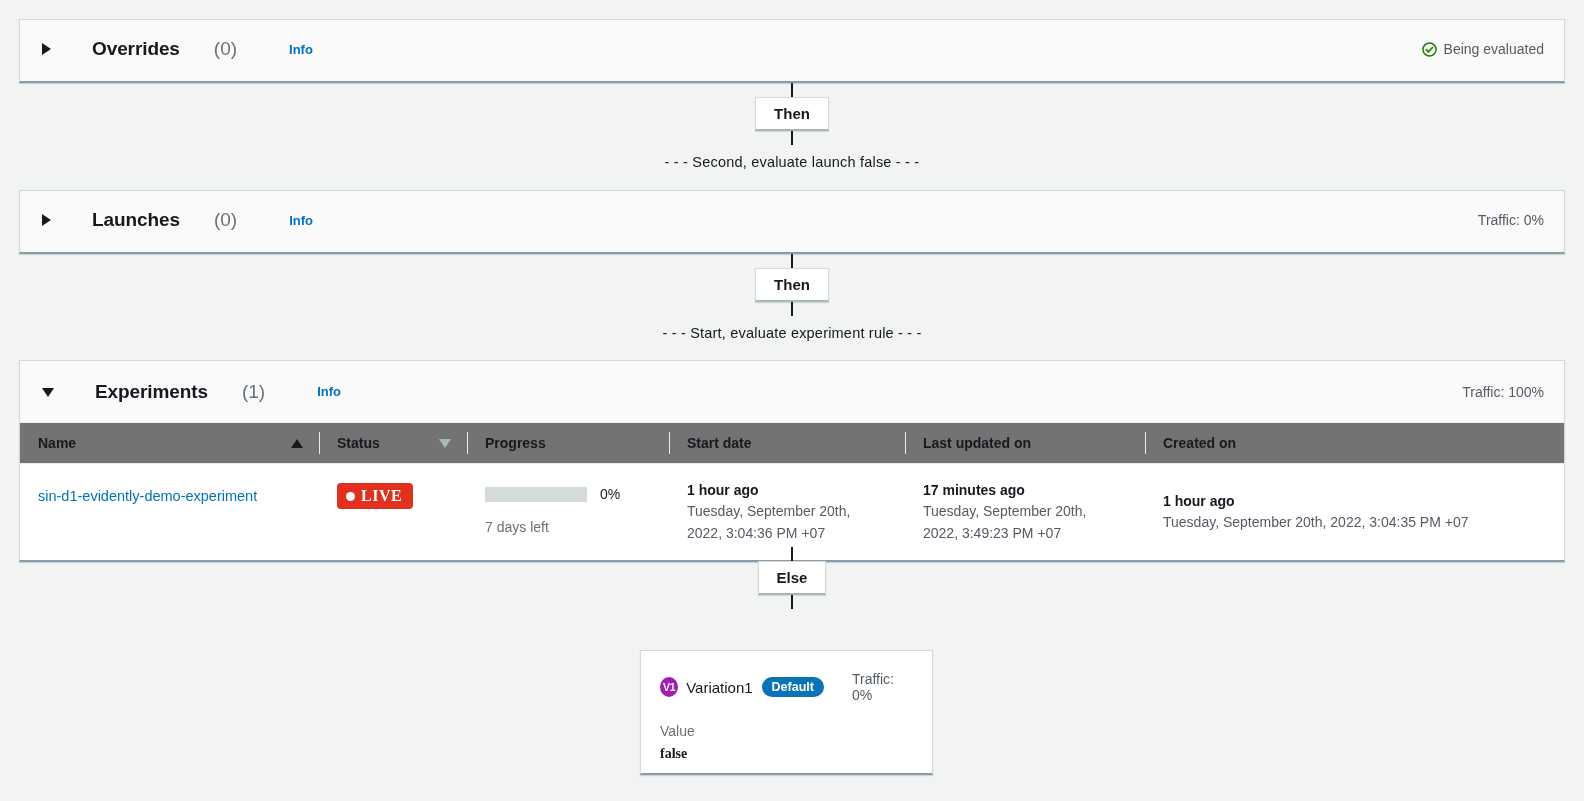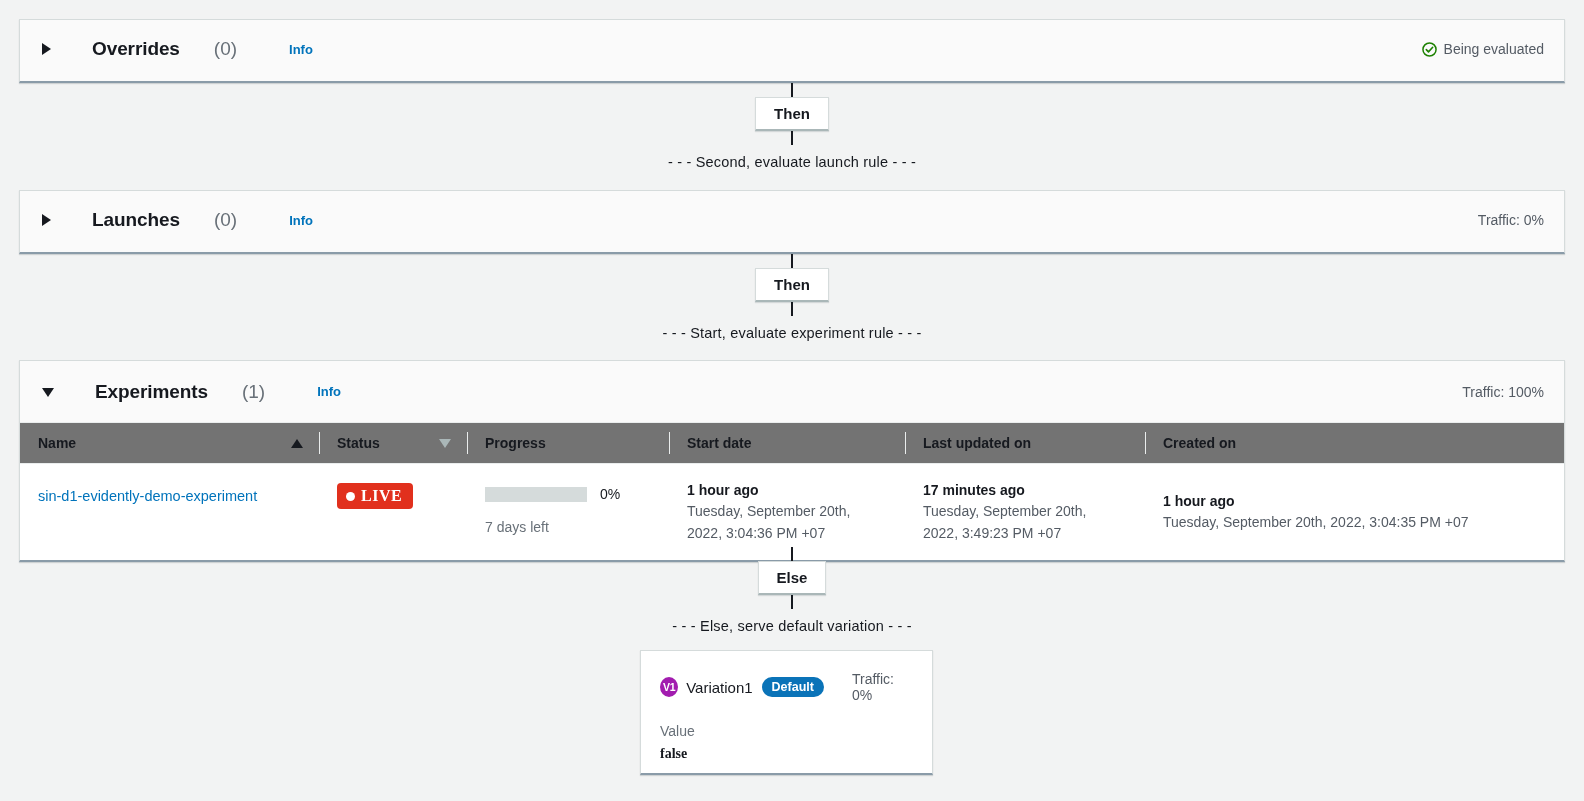--- a/index.html
+++ b/index.html
@@ -308,21 +308,21 @@
         </span>
         <span>Being evaluated</span>
       </span>
     </div>
   </div>
 
   <div class="connector" style="top:83px;">
     <div class="conn-line"></div>
     <div class="conn-box">Then</div>
     <div class="conn-line"></div>
-    <div class="conn-caption">- - - Second, evaluate launch rule - - -</div>
+    <div class="conn-caption">- - - Second, evaluate launch false - - -</div>
   </div>
 
   <div class="card" style="top:190px; height:64px;">
     <div class="card-header">
       <span class="tri tri-right"></span>
       <span class="sect-title">Launches</span>
       <span class="sect-count">(0)</span>
       <a class="info-link" href="#">Info</a>
       <span class="hdr-right">Traffic: 0%</span>
     </div>
@@ -423,21 +423,20 @@
           </td>
         </tr>
       </tbody>
     </table>
   </div>
 
   <div class="connector" style="top:547px;">
     <div class="conn-line"></div>
     <div class="conn-box">Else</div>
     <div class="conn-line"></div>
-    <div class="conn-caption">- - - Else, serve default variation - - -</div>
   </div>
 
   <div class="var-card" style="left:640px; top:650px; width:293px; height:125px;">
     <div class="var-top">
       <span class="var-circle">V1</span>
       <span class="var-name">Variation1</span>
       <span class="pill-default">Default</span>
       <span class="var-traffic">Traffic: 0%</span>
     </div>
     <div class="var-label">Value</div>

